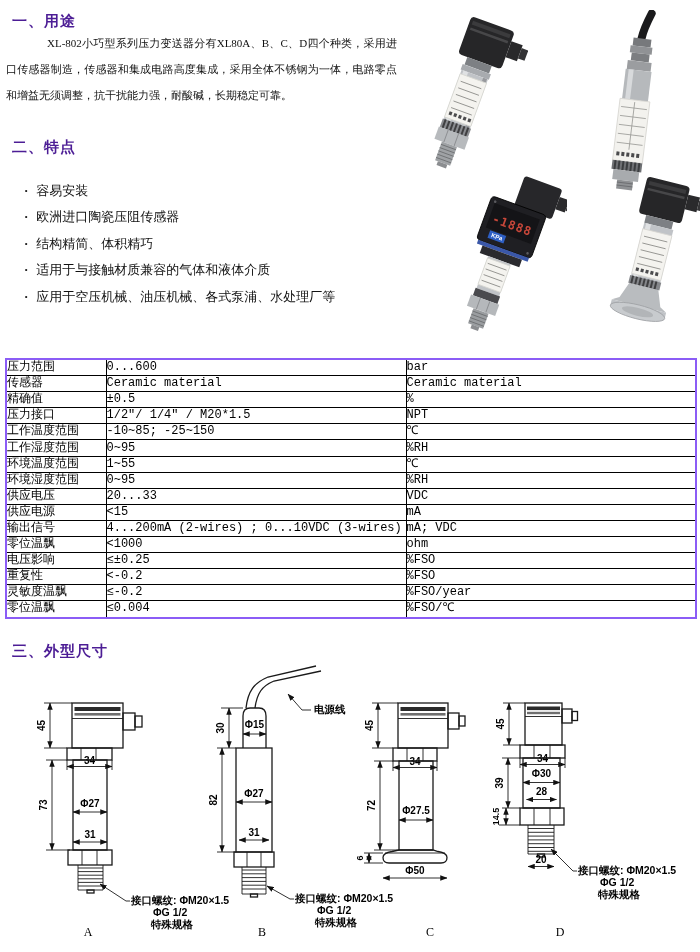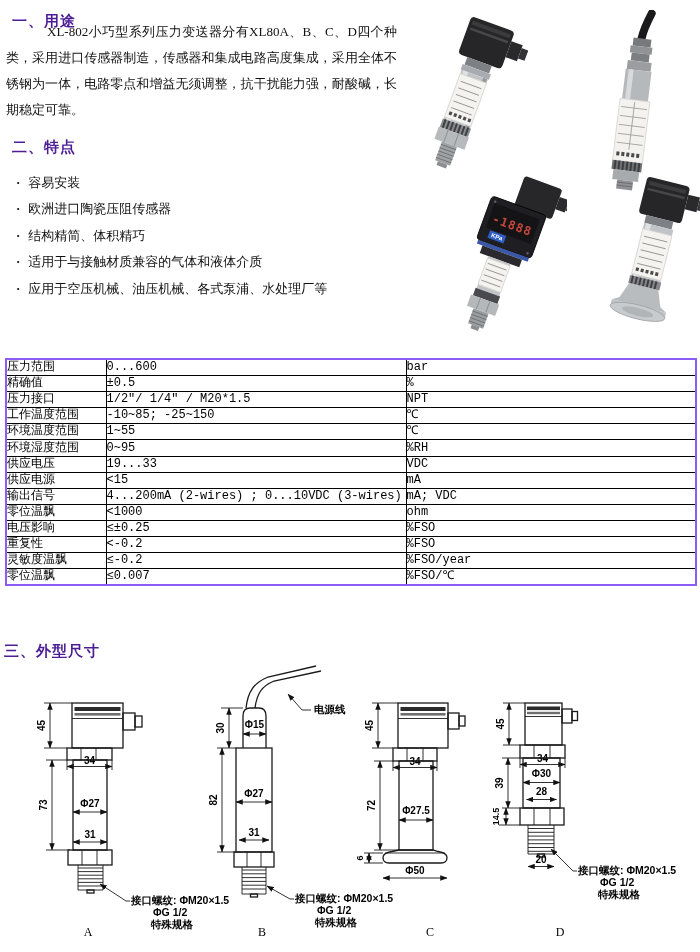--- a/index.html
+++ b/index.html
@@ -1,23 +1,23 @@
 <!DOCTYPE html>
 <html><head>
 <meta charset="utf-8">
 <style>
   html,body{margin:0;padding:0;}
   body{width:700px;height:952px;position:relative;background:#fff;overflow:hidden;
        font-family:"Liberation Serif","DejaVu Serif",serif;color:#111;}
   .h-title{position:absolute;font-family:"Liberation Sans","DejaVu Sans",sans-serif;
        font-weight:bold;font-size:15px;color:#4c1d95;letter-spacing:1px;}
-  #t1{left:12px;top:12px;} #t2{left:12px;top:138px;} #t3{left:4px;top:642px;}
-  .para{position:absolute;left:6px;top:19px;width:391px;font-size:13px;line-height:26px;
+  #t1{left:12px;top:12px;} #t2{left:12px;top:138px;} #t3{left:12px;top:642px;}
+  .para{position:absolute;left:6px;top:30px;width:391px;font-size:11px;line-height:26px;
        text-indent:41px;text-align:justify;}
-  .features{position:absolute;left:8px;top:162px;width:400px;margin:8px;padding:0;list-style:none;}
+  .features{position:absolute;left:8px;top:162px;width:400px;margin:16px;padding:0;list-style:none;}
   .features li{height:26.4px;line-height:26.4px;font-size:13px;white-space:nowrap;}
   .features li::before{content:"·";font-weight:bold;margin-right:8px;}
   .photos{position:absolute;left:400px;top:8px;width:300px;height:335px;}
   .photos svg{position:absolute;}
   table.spec{position:absolute;left:5px;top:358px;width:690px;border-collapse:collapse;
        table-layout:fixed;border:2px solid #8b5cf6;
        font-family:"Liberation Mono","DejaVu Sans Mono",monospace;font-size:12px;}
   table.spec td{border:1px solid #000;height:15.1px;line-height:15px;padding:0;
        vertical-align:middle;overflow:hidden;white-space:nowrap;color:#000;}
   td.c1{padding-left:11px;} td.c2{padding-left:26px;} td.c3{padding-left:28px;margin-top:46px;}
@@ -191,47 +191,57 @@
       <col style="width:300px">
       <col style="width:290px">
     </colgroup>
   <tbody>
     <tr>
         <td class="c1">压力范围</td>
         <td class="c2">0...600</td>
         <td class="c3">bar</td>
       </tr>
     <tr>
+        <td class="c1">传感器</td>
+        <td class="c2">Ceramic material</td>
+        <td class="c3">Ceramic material</td>
+      </tr>
+    <tr>
         <td class="c1">精确值</td>
         <td class="c2">±0.5</td>
         <td class="c3">%</td>
       </tr>
     <tr>
         <td class="c1">压力接口</td>
         <td class="c2">1/2"/ 1/4"  / M20*1.5</td>
         <td class="c3">NPT</td>
       </tr>
     <tr>
         <td class="c1">工作温度范围</td>
         <td class="c2">-10~85; -25~150</td>
         <td class="c3">℃</td>
       </tr>
     <tr>
+        <td class="c1">工作湿度范围</td>
+        <td class="c2">0~95</td>
+        <td class="c3">%RH</td>
+      </tr>
+    <tr>
         <td class="c1">环境温度范围</td>
         <td class="c2">1~55</td>
         <td class="c3">℃</td>
       </tr>
     <tr>
         <td class="c1">环境湿度范围</td>
         <td class="c2">0~95</td>
         <td class="c3">%RH</td>
       </tr>
     <tr>
         <td class="c1">供应电压</td>
-        <td class="c2">19...33</td>
+        <td class="c2">20...33</td>
         <td class="c3">VDC</td>
       </tr>
     <tr>
         <td class="c1">供应电源</td>
         <td class="c2">&lt;15</td>
         <td class="c3">mA</td>
       </tr>
     <tr>
         <td class="c1">输出信号</td>
         <td class="c2">4...200mA (2-wires) ; 0...10VDC (3-wires)</td>
@@ -252,21 +262,21 @@
         <td class="c2">&lt;-0.2</td>
         <td class="c3">%FSO</td>
       </tr>
     <tr>
         <td class="c1">灵敏度温飘</td>
         <td class="c2">≤-0.2</td>
         <td class="c3">%FSO/year</td>
       </tr>
     <tr>
         <td class="c1">零位温飘</td>
-        <td class="c2">≤0.007</td>
+        <td class="c2">≤0.004</td>
         <td class="c3">%FSO/℃</td>
       </tr>
   </tbody>
 </table>
 
 <div class="h-title" id="t3">三、外型尺寸</div>
 
 <svg style="position:absolute;left:0;top:665px;" width="700" height="287" viewBox="0 0 700 287">
   <defs>
     <marker id="ar" viewBox="0 0 8 6" refX="7.5" refY="3" markerWidth="8" markerHeight="6" orient="auto-start-reverse">

